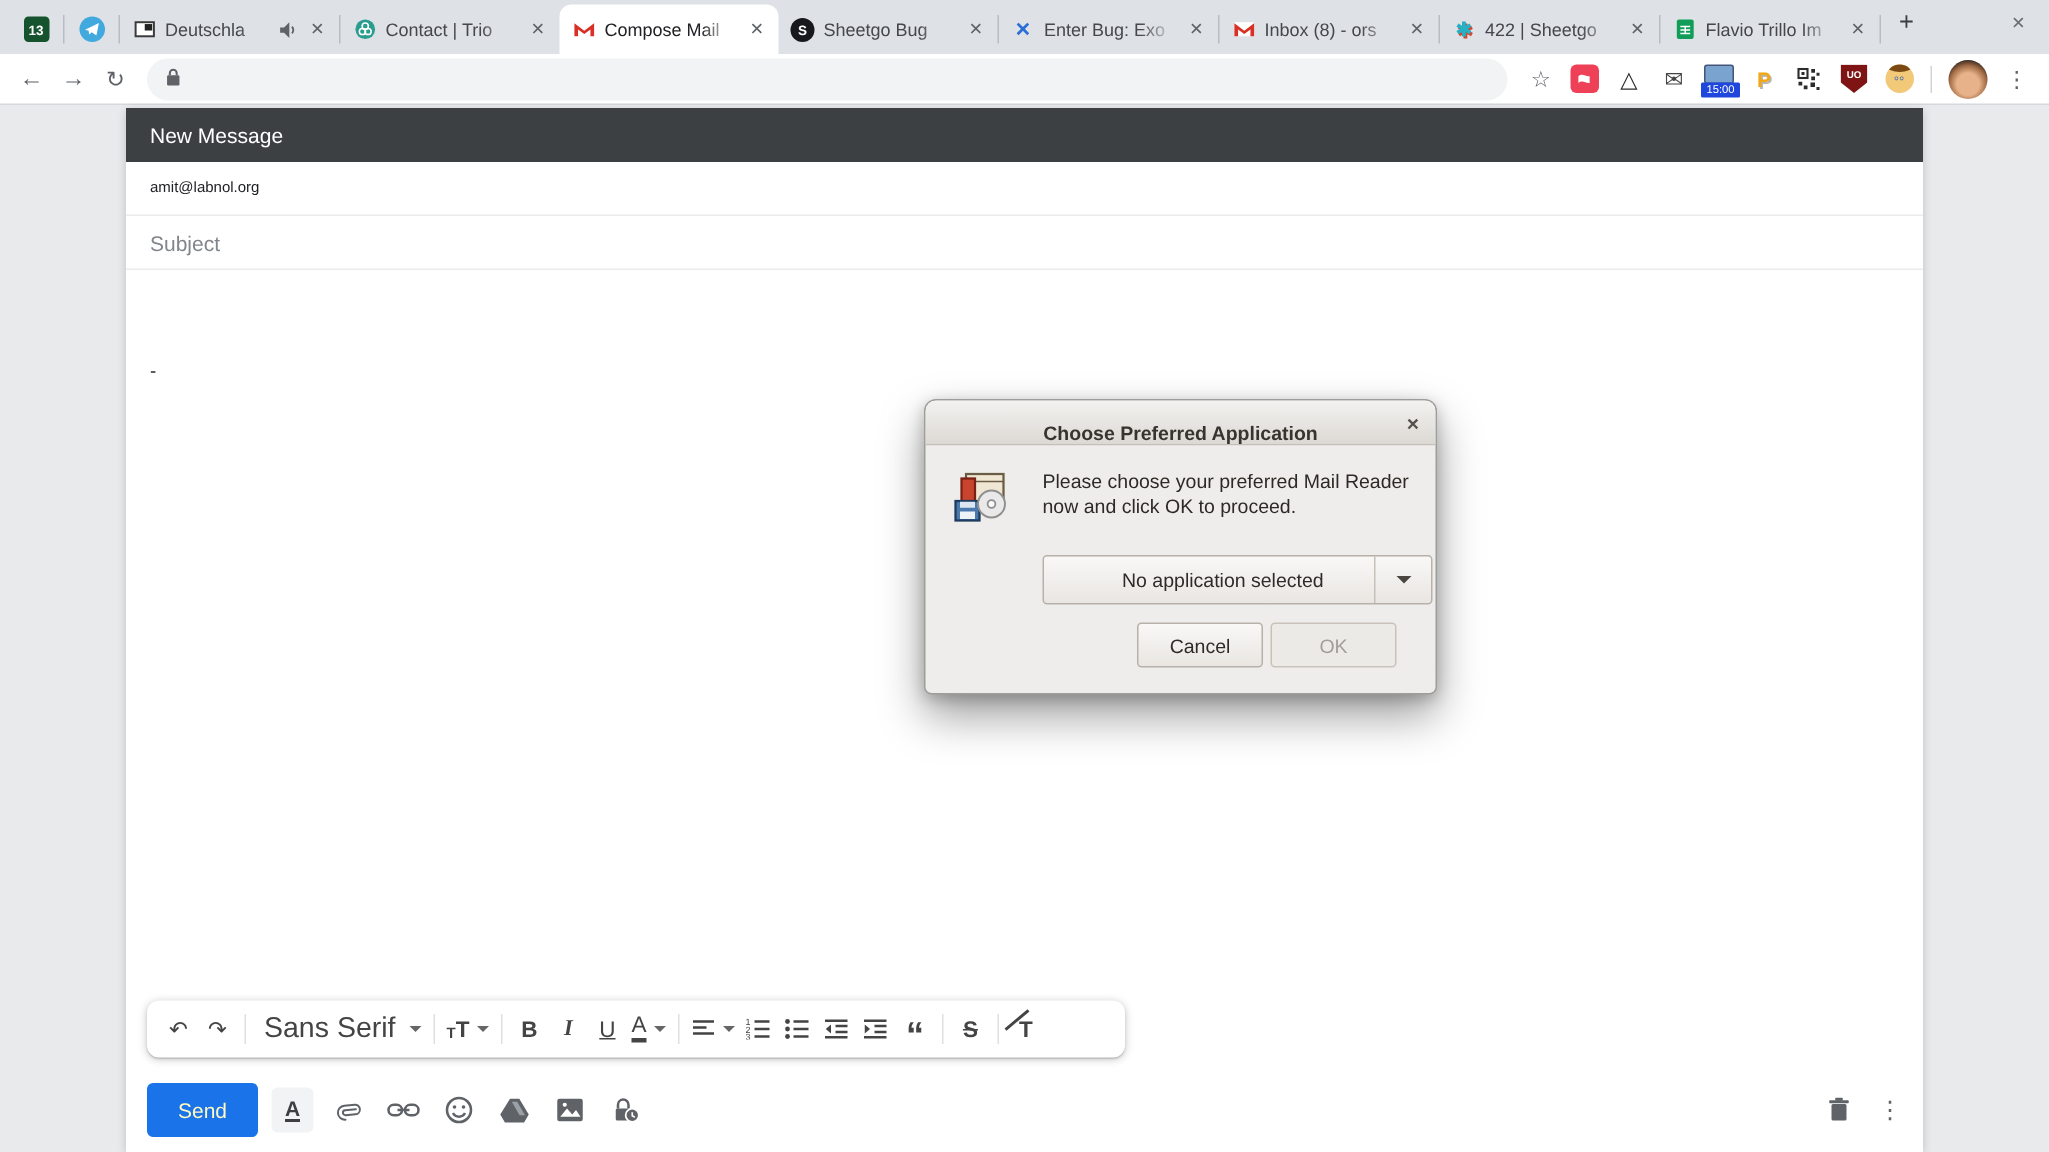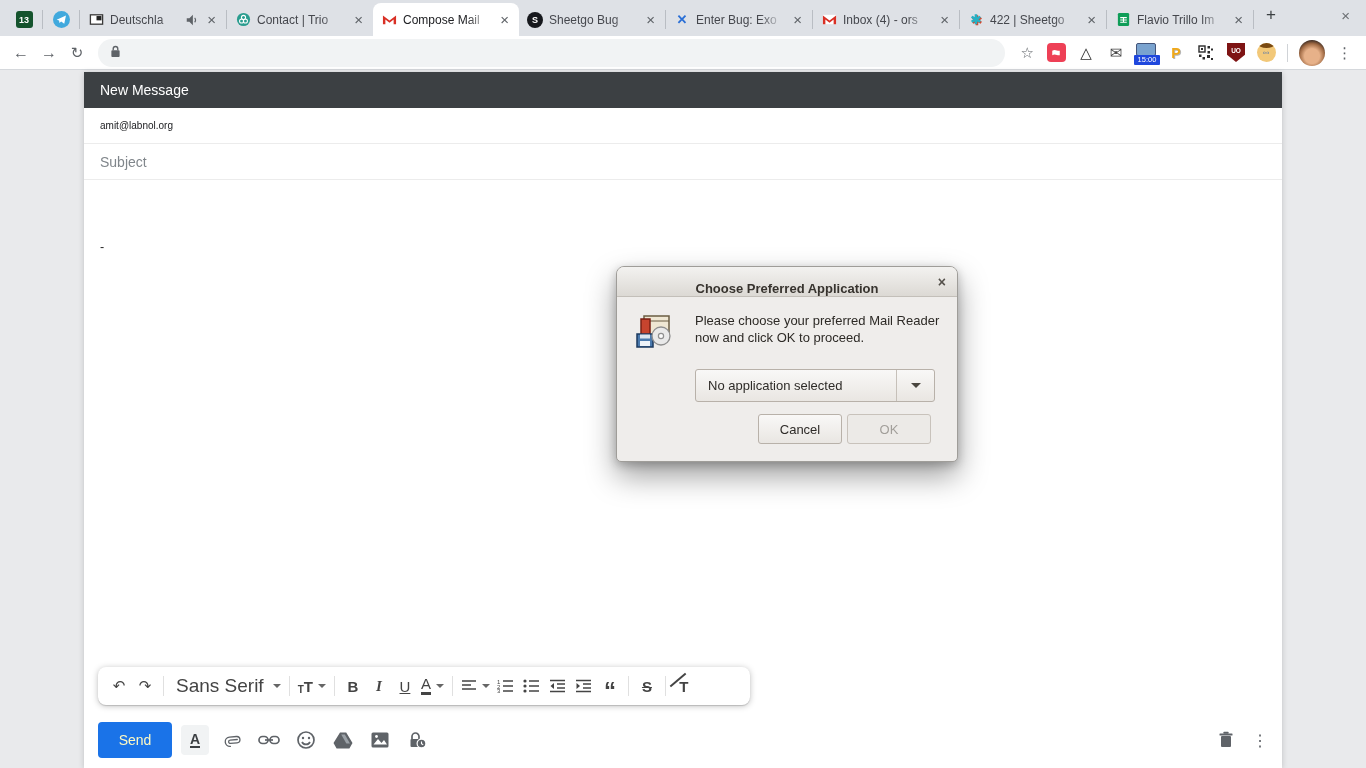--- a/index.html
+++ b/index.html
@@ -119,23 +119,23 @@
             box-shadow:0 14px 30px rgba(0,0,0,.38), 0 3px 10px rgba(0,0,0,.22); }
   .dlg-titlebar { height:30px; background:linear-gradient(#f3f2f0,#dcd9d4); border-bottom:1px solid #c3bfb9;
                   border-radius:7px 7px 0 0; display:flex; align-items:flex-end; justify-content:center;
                   position:relative; font-weight:bold; font-size:13px; color:#37332e; }
   .dlg-close { position:absolute; right:11px; top:0; bottom:0; display:flex; align-items:center;
                color:#55514b; font-size:14px; font-weight:bold; }
   .dlg-body { padding:12px 16px 8px; }
   .dlg-row { display:flex; gap:18px; min-height:44px; }
   .dlg-icon { flex:none; }
   .dlg-msg { font-size:13px; color:#2d2a26; line-height:17px; padding-top:3px; }
-  .dlg-dropdown { margin:12px 0 0 62px; width:240px; height:33px; display:flex; align-items:stretch;
+  .dlg-dropdown { margin:12px 0 0 62px; width:260px; height:33px; display:flex; align-items:stretch;
                   background:linear-gradient(#f9f8f7,#e9e6e2); border:1px solid #b8b1a9; border-radius:3px;
-                  font-size:13px; color:#2e2b28; }
+                  font-size:13px; color:#2e2b28;padding-left:40px; }
   .dd-value { flex:1; display:flex; align-items:center; padding-left:12px; }
   .dd-arrow { width:38px; border-left:1px solid #c6c0b9; display:flex; align-items:center; justify-content:center; }
   .dd-caret { width:0; height:0; border-left:5px solid transparent; border-right:5px solid transparent;
               border-top:5px solid #4a463f; }
   .dlg-buttons { display:flex; justify-content:flex-end; gap:5px; padding:12px 10px 9px; }
   .dlg-btn { width:84px; height:30px; border-radius:3px; font-size:13px; font-family:"Liberation Sans",sans-serif;
              border:1px solid #b8b1a9; background:linear-gradient(#f9f8f7,#e9e6e2); color:#2e2b28; }
   .dlg-btn.disabled { background:#eceae7; color:#a29f9a; border-color:#c8c2bb; }
 </style>
 </head>
@@ -213,21 +213,21 @@
     </div>
     <span class="tsep"></span>
 
     <div class="tab regular">
       <span class="fav">
         <svg width="15" height="15" viewBox="0 0 16 16">
             <rect x="1" y="3" width="14" height="10" fill="#fff"></rect>
             <path fill="#d93025" d="M1 13V3.8L8 9l7-5.2V13h-2.6V8.1L8 11.4 3.6 8.1V13z"></path>
           </svg>
       </span>
-      <span class="tab-title">Inbox (4) - ors</span>
+      <span class="tab-title">Inbox (8) - ors</span>
       <span class="tab-close">×</span>
     </div>
     <span class="tsep"></span>
 
     <div class="tab regular">
       <span class="fav fav-sparkle">✱</span>
       <span class="tab-title">422 | Sheetgo</span>
       <span class="tab-close">×</span>
     </div>
     <span class="tsep"></span>

